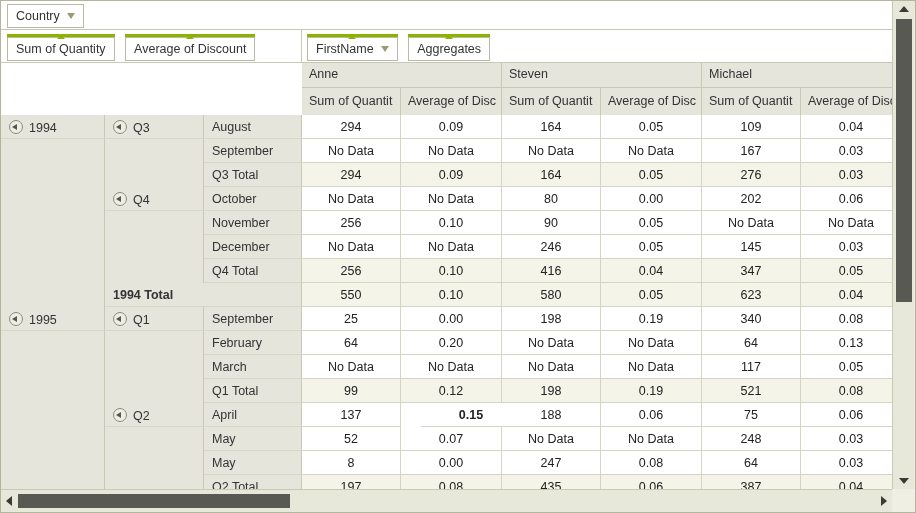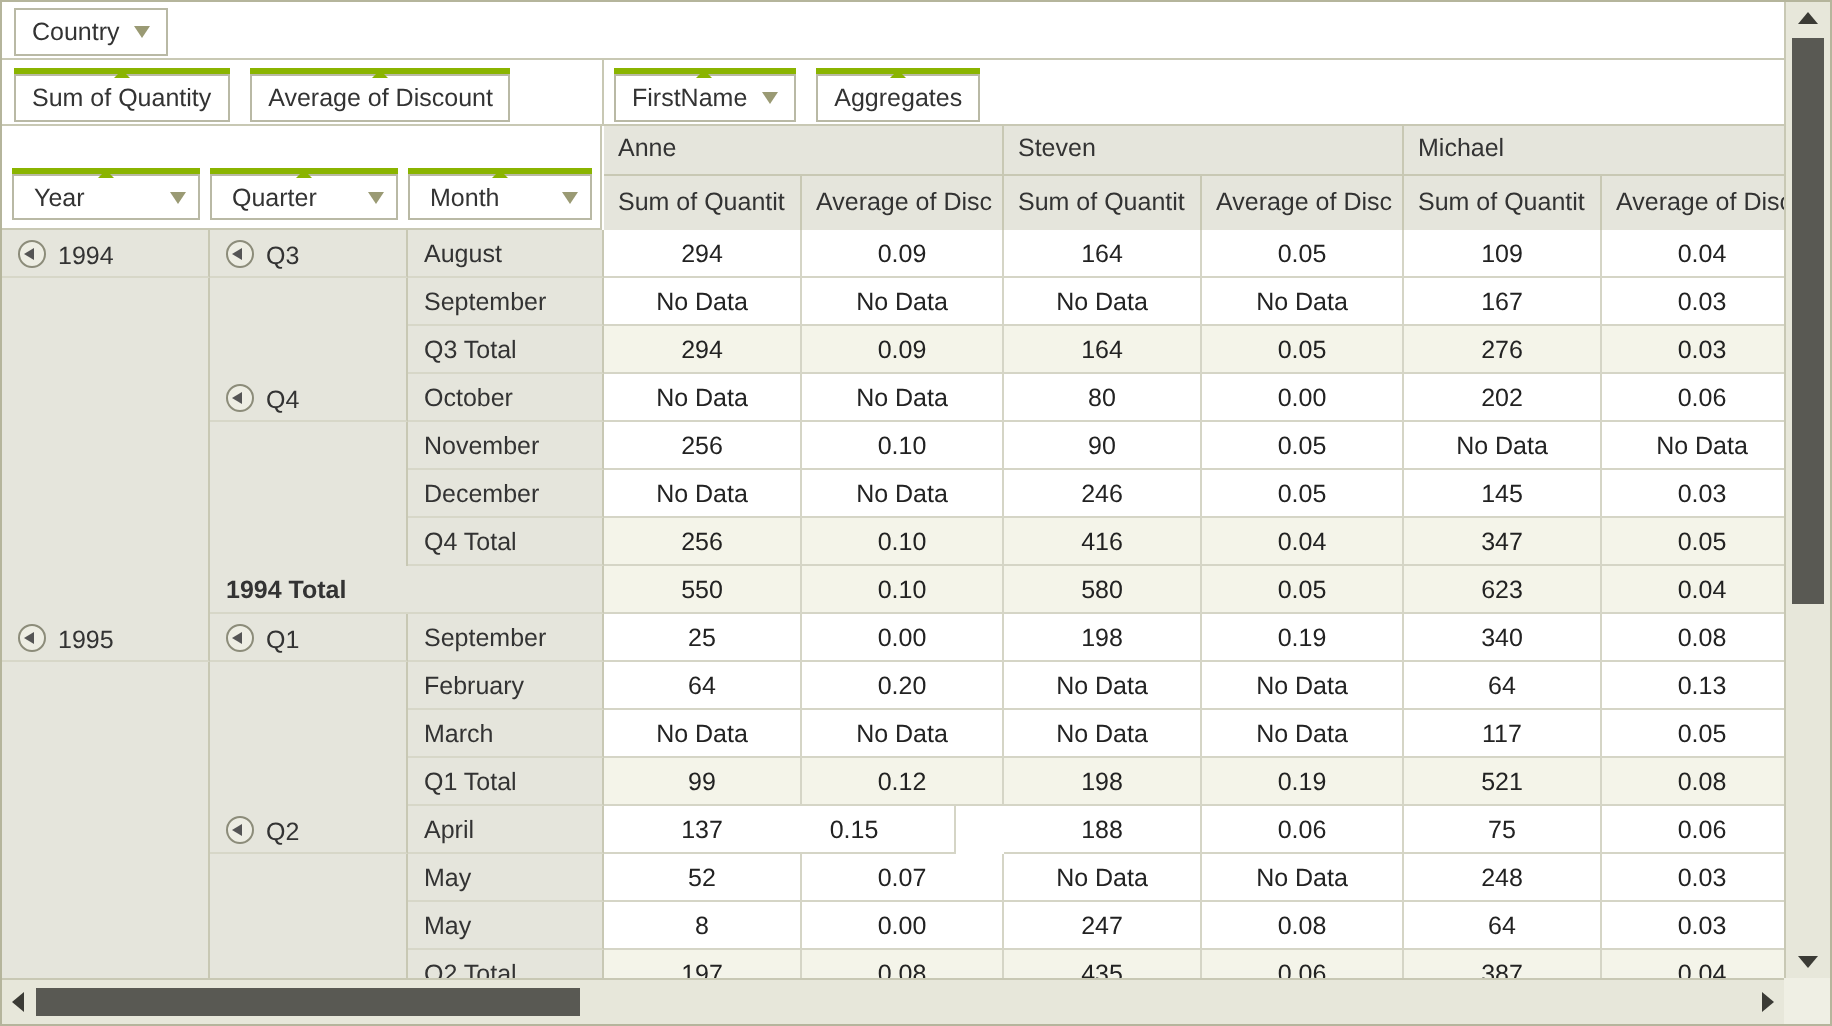--- a/index.html
+++ b/index.html
@@ -170,37 +170,20 @@
         <span class="lbl">FirstName</span>
         <span class="filter-ico"></span>
       </span>
       <span class="fieldbtn green">
         <span class="caret-up"></span>
         <span class="lbl">Aggregates</span>
       </span>
     </div>
   </div>
 
-  <div class="rowfields">
-    <span class="fieldbtn green rf0">
-      <span class="caret-up"></span>
-      <span class="lbl">Year</span>
-      <span class="filter-ico"></span>
-    </span>
-    <span class="fieldbtn green rf1">
-      <span class="caret-up"></span>
-      <span class="lbl">Quarter</span>
-      <span class="filter-ico"></span>
-    </span>
-    <span class="fieldbtn green rf2">
-      <span class="caret-up"></span>
-      <span class="lbl">Month</span>
-      <span class="filter-ico"></span>
-    </span>
-  </div>
 
   <div class="colheads" id="colheads">
       <div class="colgrp" style="left: 0px; width: 200px;">Anne</div>
       <div class="colleaf" style="left: 0px; width: 99px;">Sum of Quantit</div>
       <div class="colleaf" style="left: 99px; width: 101px;">Average of Disc</div>
       <div class="colgrp" style="left: 200px; width: 200px;">Steven</div>
       <div class="colleaf" style="left: 200px; width: 99px;">Sum of Quantit</div>
       <div class="colleaf" style="left: 299px; width: 101px;">Average of Disc</div>
       <div class="colgrp" style="left: 400px; width: 200px;">Michael</div>
       <div class="colleaf" style="left: 400px; width: 99px;">Sum of Quantit</div>
@@ -337,21 +320,21 @@
         <div class="cell valcell" style="left: 501px; width: 99px;">198</div>
         <div class="cell valcell" style="left: 600px; width: 101px;">0.19</div>
         <div class="cell valcell" style="left: 701px; width: 99px;">521</div>
         <div class="cell valcell" style="left: 800px; width: 101px;">0.08</div>
       </div>
       <div class="bodyrow">
         <div class="cell rowhdr c-year blank"></div>
         <div class="cell rowhdr c-quarter"><span class="expand"></span><span>Q2</span></div>
         <div class="cell rowhdr c-month"><span>April</span></div>
         <div class="cell valcell" style="left: 301px; width: 99px;">137</div>
-        <div class="cell valcell" style="left: 376px; width: 101px;">0.15</div>
+        <div class="cell valcell" style="left: 420px; width: 101px; font-weight: bold;">0.15</div>
         <div class="cell valcell" style="left: 501px; width: 99px;">188</div>
         <div class="cell valcell" style="left: 600px; width: 101px;">0.06</div>
         <div class="cell valcell" style="left: 701px; width: 99px;">75</div>
         <div class="cell valcell" style="left: 800px; width: 101px;">0.06</div>
       </div>
       <div class="bodyrow">
         <div class="cell rowhdr c-year blank"></div>
         <div class="cell rowhdr c-quarter blank"></div>
         <div class="cell rowhdr c-month"><span>May</span></div>
         <div class="cell valcell" style="left: 301px; width: 99px;">52</div>

